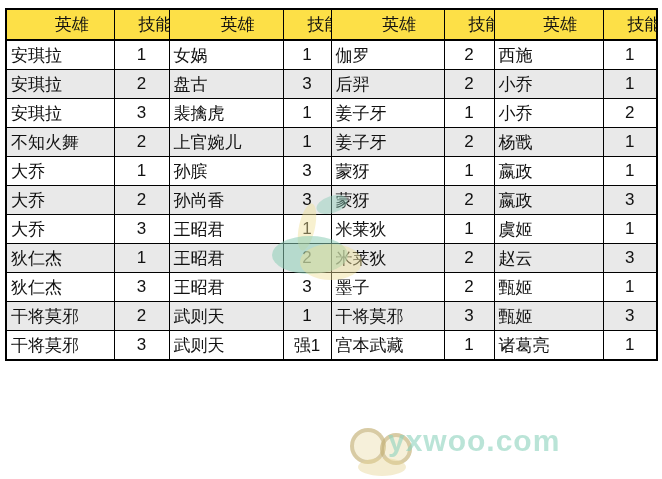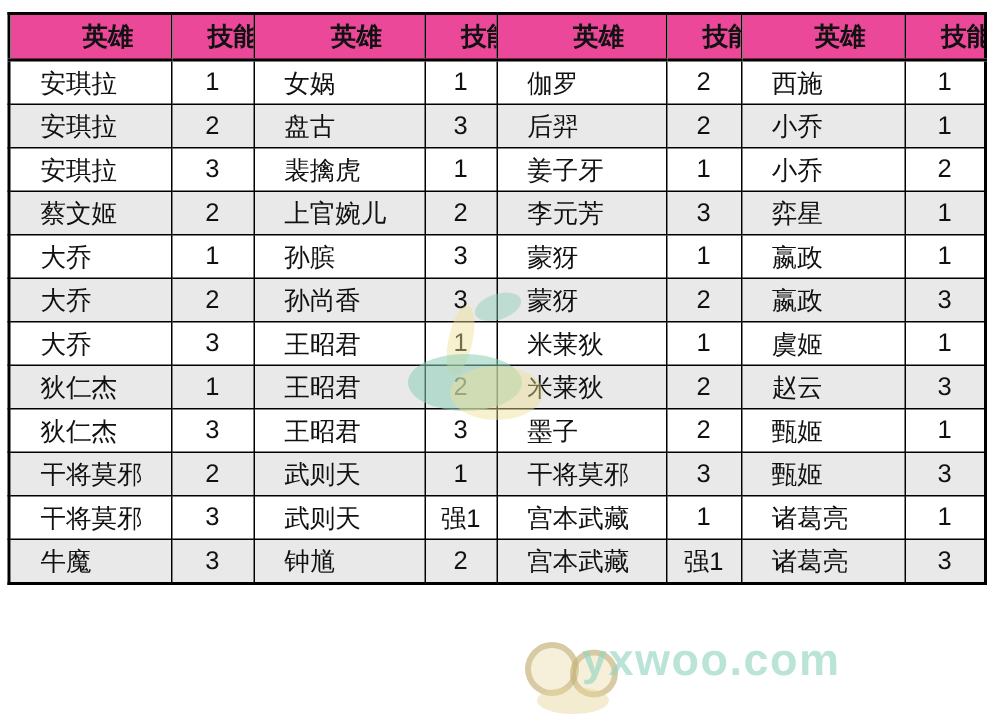--- a/index.html
+++ b/index.html
@@ -21,29 +21,29 @@
     border: 2px solid #000000;
   }
   table.hero-table th, table.hero-table td {
     border: 1px solid #000000;
     font-size: 17px;
     color: #111111;
     overflow: hidden;
     white-space: nowrap;
   }
   table.hero-table th {
-    background: #ec4899;
-    font-weight: bold;
+    background: #fde047;
+    font-weight: normal;
     height: 27px;
     text-align: center;
     border-bottom-width: 2px;
     padding-left: 24px;
   }
   table.hero-table td { height: 26px; background: #ffffff; }
-  table.hero-table td.hero-cell { text-align: left; padding-left: 20px; }
+  table.hero-table td.hero-cell { text-align: left; padding-left: 4px; }
   table.hero-table td.skill-cell { text-align: center; }
   table.hero-table tbody tr:nth-child(even) td { background: #e9e9e9; }
 
   
   .wm { position: absolute; pointer-events: none; }
   .wm-blob { border-radius: 50%; }
   .wm-text {
     left: 388px;
     top: 424px;
     font-size: 30px;
@@ -113,27 +113,27 @@
           <td class="hero-cell">安琪拉</td>
           <td class="skill-cell">3</td>
           <td class="hero-cell">裴擒虎</td>
           <td class="skill-cell">1</td>
           <td class="hero-cell">姜子牙</td>
           <td class="skill-cell">1</td>
           <td class="hero-cell">小乔</td>
           <td class="skill-cell">2</td>
         </tr>
         <tr>
-          <td class="hero-cell">蔡文姬</td>
+          <td class="hero-cell">不知火舞</td>
           <td class="skill-cell">2</td>
           <td class="hero-cell">上官婉儿</td>
-          <td class="skill-cell">2</td>
-          <td class="hero-cell">李元芳</td>
-          <td class="skill-cell">3</td>
-          <td class="hero-cell">弈星</td>
+          <td class="skill-cell">1</td>
+          <td class="hero-cell">姜子牙</td>
+          <td class="skill-cell">2</td>
+          <td class="hero-cell">杨戬</td>
           <td class="skill-cell">1</td>
         </tr>
         <tr>
           <td class="hero-cell">大乔</td>
           <td class="skill-cell">1</td>
           <td class="hero-cell">孙膑</td>
           <td class="skill-cell">3</td>
           <td class="hero-cell">蒙犽</td>
           <td class="skill-cell">1</td>
           <td class="hero-cell">嬴政</td>
@@ -191,30 +191,20 @@
         </tr>
         <tr>
           <td class="hero-cell">干将莫邪</td>
           <td class="skill-cell">3</td>
           <td class="hero-cell">武则天</td>
           <td class="skill-cell">强1</td>
           <td class="hero-cell">宫本武藏</td>
           <td class="skill-cell">1</td>
           <td class="hero-cell">诸葛亮</td>
           <td class="skill-cell">1</td>
-        </tr>
-        <tr>
-          <td class="hero-cell">牛魔</td>
-          <td class="skill-cell">3</td>
-          <td class="hero-cell">钟馗</td>
-          <td class="skill-cell">2</td>
-          <td class="hero-cell">宫本武藏</td>
-          <td class="skill-cell">强1</td>
-          <td class="hero-cell">诸葛亮</td>
-          <td class="skill-cell">3</td>
         </tr>
       </tbody>
   </table>
 
   <div class="wm wm-blob wm-teal-b"></div>
   <div class="wm wm-blob wm-yellow-b"></div>
   <div class="wm wm-blob wm-teal-a"></div>
   <div class="wm wm-blob wm-yellow-a"></div>
   <div class="wm wm-blob wm-ring-a"></div>
   <div class="wm wm-blob wm-ring-b"></div>

